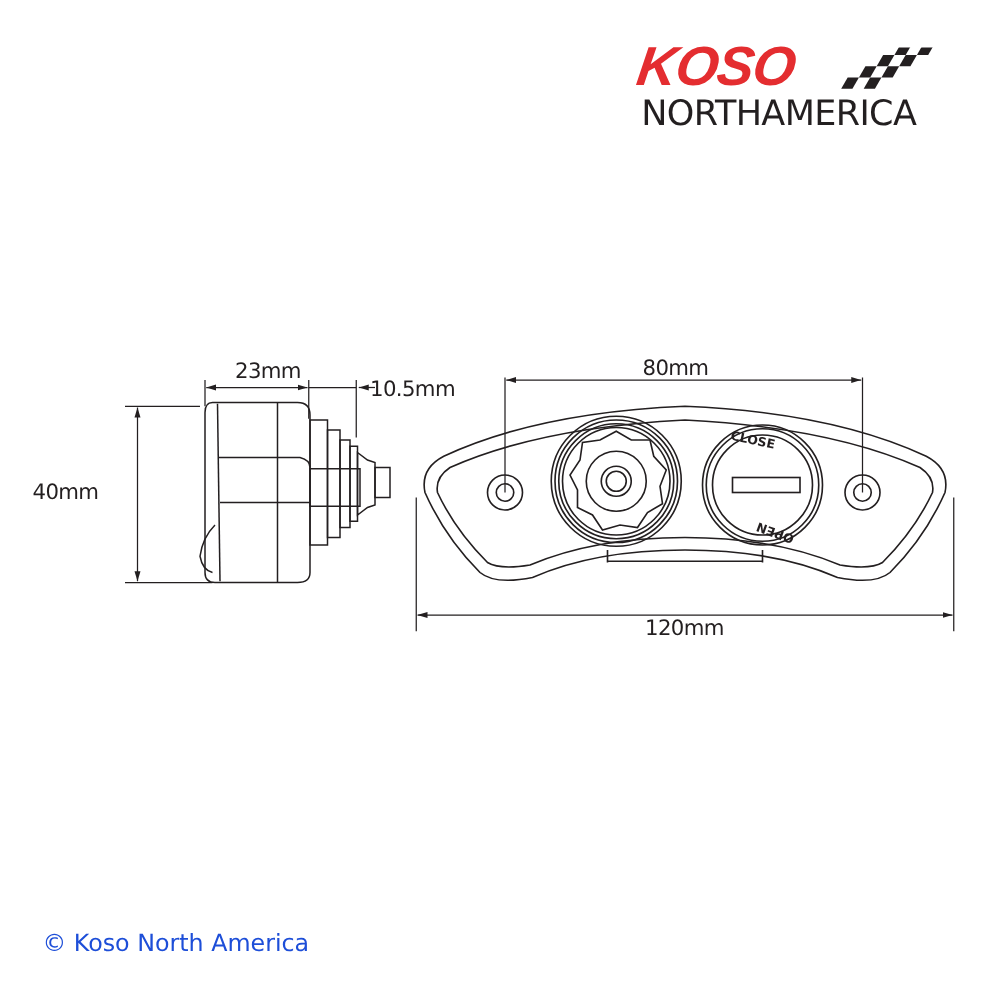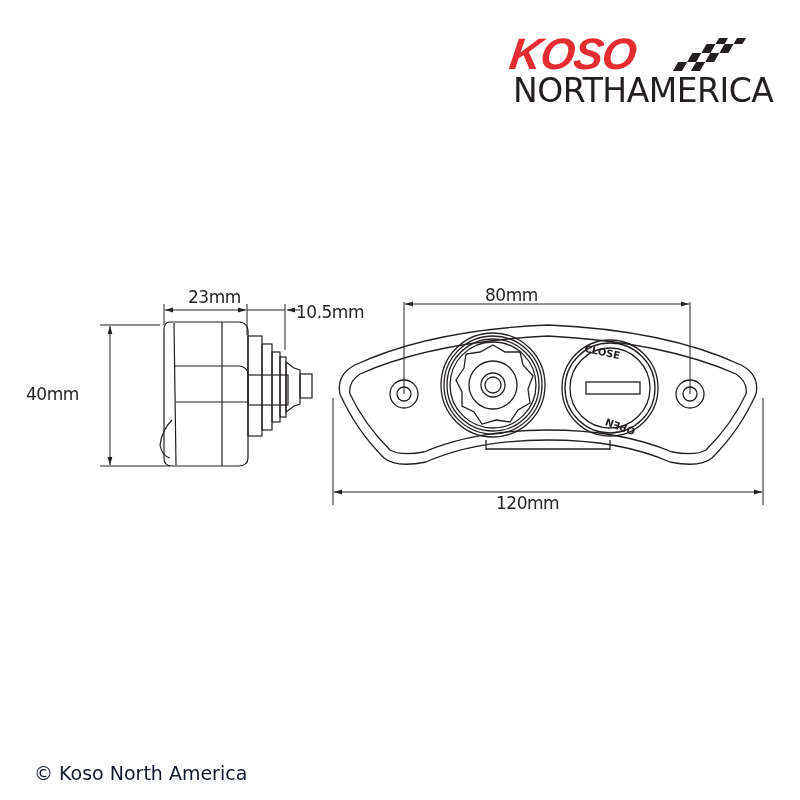--- a/index.html
+++ b/index.html
@@ -1,22 +1,22 @@
 <!DOCTYPE html>
 <html><head>
 <meta charset="utf-8">
 <style>
   html, body { margin:0; padding:0; background:#ffffff; }
   body { width:800px; height:800px; position:relative; overflow:hidden; font-family:"DejaVu Sans", sans-serif; }
   .abs { position:absolute; }
   .logo-koso { position:absolute; left:510px; top:30px; font-family:"Liberation Sans", sans-serif; font-weight:bold; font-style:italic; font-size:44px; color:#e42d30; letter-spacing:-1px; transform:skewX(-8deg); line-height:48px; }
-  .logo-na { position:absolute; left:513px; top:76px; font-family:"DejaVu Sans", sans-serif; font-size:33px; color:#231f20; letter-spacing:-0.5px; line-height:30px; }
+  .logo-na { position:absolute; left:513px; top:76px; font-family:"DejaVu Sans", sans-serif; font-size:28px; color:#231f20; letter-spacing:-0.5px; line-height:30px; }
   .logo-na .light { font-weight:normal; }
   .dim-label { position:absolute; font-family:"DejaVu Sans", sans-serif; font-size:17px; color:#231f20; line-height:20px; letter-spacing:-0.5px; }
-  .copyright { position:absolute; left:34px; top:761px; font-family:"DejaVu Sans", sans-serif; font-size:19px; color:#0f172a; line-height:24px; }
+  .copyright { position:absolute; left:34px; top:743px; font-family:"DejaVu Sans", sans-serif; font-size:19px; color:#1d4ed8; line-height:24px; }
   svg.drawing { position:absolute; left:0; top:0; }
 </style>
 </head>
 <body>
 
 <div>
   <div class="logo-koso">KOSO</div>
   <svg class="abs" style="left:672px;top:38px" width="82" height="36">
     <g fill="#231f20" transform="skewX(-30) translate(20,0)">
       <rect x="0" y="24" width="9" height="9"></rect>
@@ -113,16 +113,16 @@
       <rect x="586" y="382" width="54" height="12"></rect>
     </g>
   </g>
   <text x="585" y="357" font-family="DejaVu Sans, sans-serif" font-size="10" font-weight="bold" fill="#231f20" transform="rotate(12 610 350)">CLOSE</text>
   <text x="588" y="428" font-family="DejaVu Sans, sans-serif" font-size="10" font-weight="bold" fill="#231f20" transform="rotate(-160 612 424) translate(0,0)">OPEN</text>
 </svg>
 
 <div class="dim-label" style="left:26px;top:384px">40mm</div>
 <div class="dim-label" style="left:188px;top:287px">23mm</div>
 <div class="dim-label" style="left:296px;top:302px">10.5mm</div>
-<div class="dim-label" style="left:485px;top:285px">80mm</div>
-<div class="dim-label" style="left:496px;top:493px">120mm</div>
+<div class="dim-label" style="left:514px;top:285px">80mm</div>
+<div class="dim-label" style="left:516px;top:493px">120mm</div>
 
 <div class="copyright">© Koso North America</div>
 
 </body></html>

